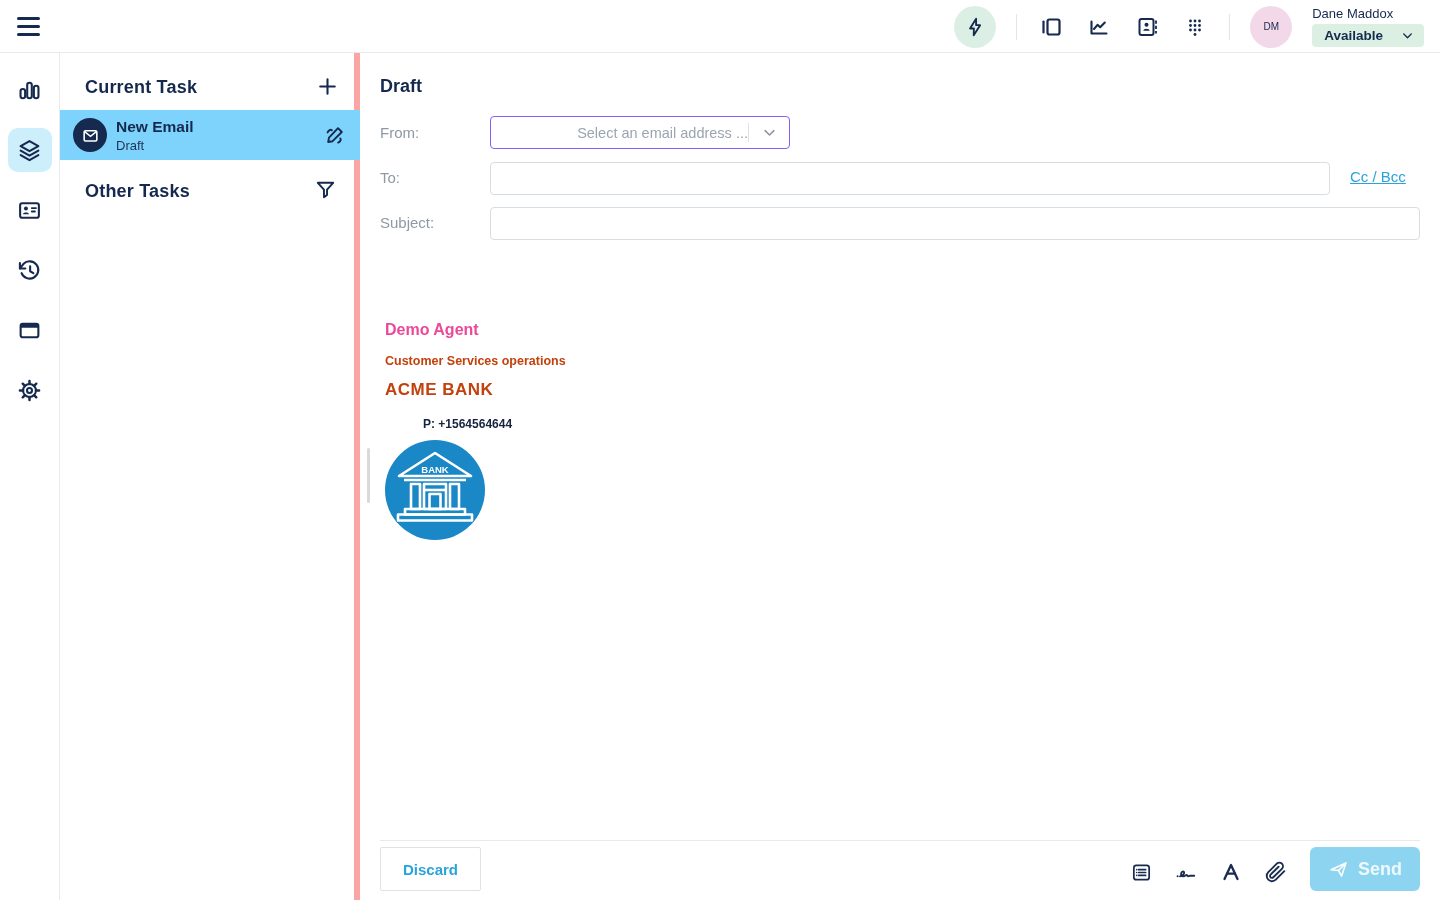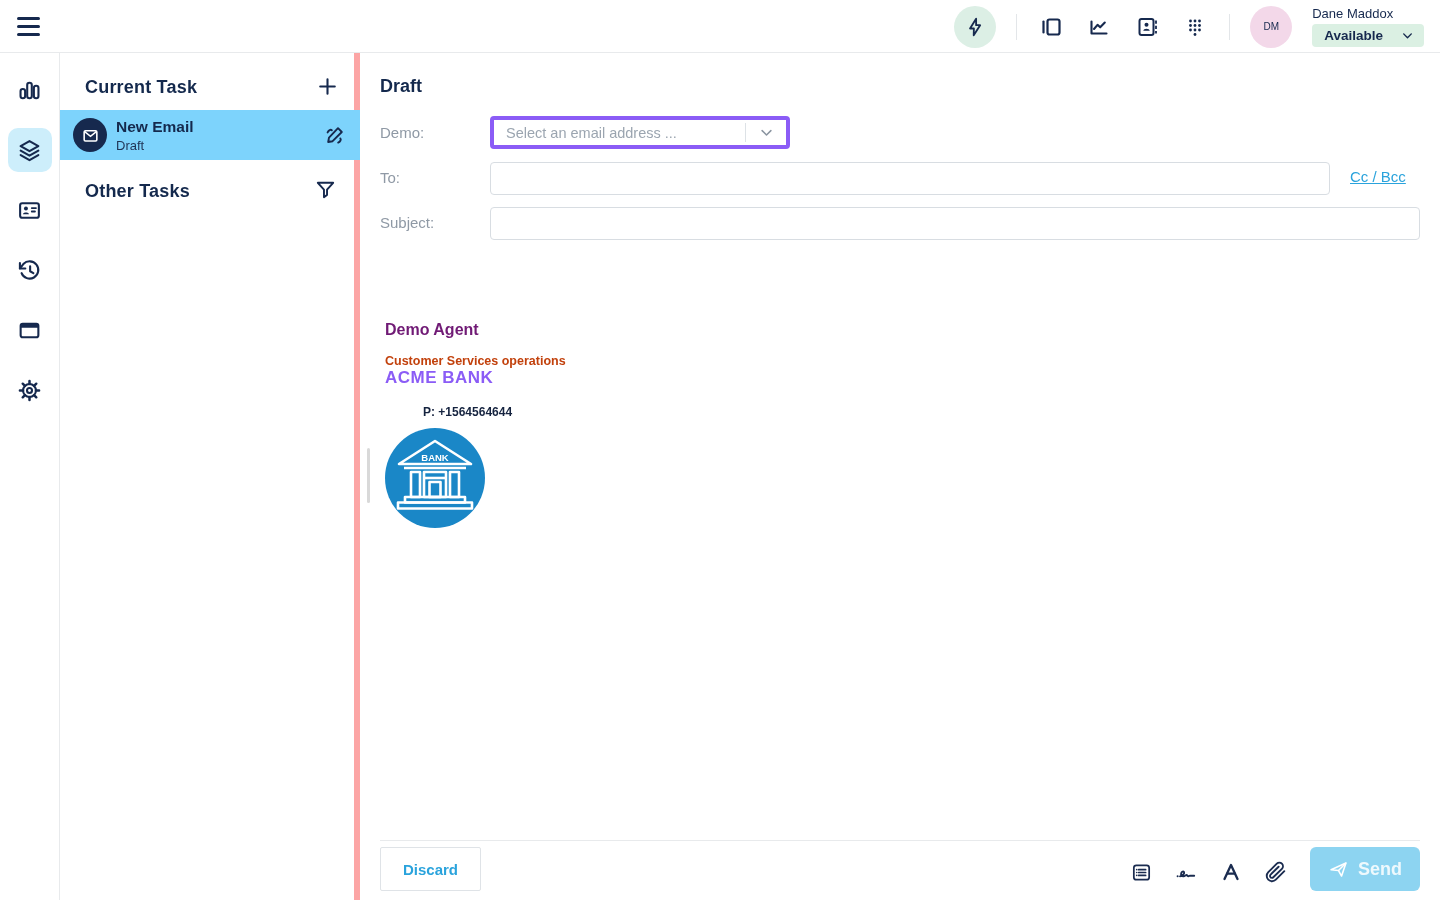--- a/index.html
+++ b/index.html
@@ -57,39 +57,39 @@
   .task-title { font-size: 15.5px; font-weight: bold; color: #14294d; }
   .task-sub { font-size: 13px; color: #1f3355; }
   .task-edit { position: absolute; right: 13px; top: 13px; background: none; border: none; cursor: pointer; color: #16294e; padding: 0; }
 
   
   .main { position: absolute; top: 53px; left: 360px; width: 1080px; height: 847px; background: #fff; }
   .draft-title { position: absolute; left: 20px; top: 23px; font-size: 18px; font-weight: bold; color: #14294d; }
   .field-label { position: absolute; left: 20px; font-size: 15px; color: #8f99a5; }
   .lbl-from { top: 71px; } .lbl-to { top: 116px; } .lbl-subject { top: 161px; }
   .from-select { position: absolute; left: 130px; top: 63px; width: 300px; height: 33px;
-                 border: 4px solid #8b5cf6; border-radius: 4px; background: #fff; cursor: pointer;
-                 display: flex; align-items: center; }
+                 border: 1px solid #8b5cf6; border-radius: 4px; background: #fff; cursor: pointer;
+                 display: flex; align-items: center; text-align: right; }
   .from-placeholder { padding-left: 12px; font-size: 14.5px; color: #9ba5b0; flex: 1; }
   .from-sep { width: 1px; height: 19px; background: #dde2e6; }
   .from-chevron { width: 40px; display: flex; align-items: center; justify-content: center; color: #8a94a0; }
   .text-input { position: absolute; height: 33px; border: 1px solid #d8dde2; border-radius: 4px;
                 background: #fff; font-size: 14.5px; color: #16294e; padding: 0 12px;
                 font-family: "Liberation Sans", sans-serif; }
   .to-input { left: 130px; top: 109px; width: 840px; }
   .subject-input { left: 130px; top: 154px; width: 930px; }
   .ccbcc { position: absolute; left: 990px; top: 115px; font-size: 15px; color: #2aa3dc;
            text-decoration: underline; background: none; border: none; cursor: pointer;
            font-family: "Liberation Sans", sans-serif; }
 
   
   .signature { position: absolute; left: 25px; top: 268px; }
-  .sig-name { font-size: 16px; font-weight: bold; color: #701a75; }
+  .sig-name { font-size: 16px; font-weight: bold; color: #ec4899; }
   .sig-dept { margin-top: 15px; font-size: 12.5px; font-weight: bold; color: #c2410c; }
-  .sig-company { font-size: 17px; font-weight: bold; color: #8b5cf6; letter-spacing: .5px; }
+  .sig-company { margin-top: 12px; font-size: 17px; font-weight: bold; color: #c2410c; letter-spacing: .5px; }
   .sig-phone { margin-top: 17px; font-size: 12px; font-weight: bold; color: #15233f; padding-left: 38px; }
   .sig-logo { margin-top: 9px; width: 100px; height: 100px; }
   .scroll-thumb { position: absolute; left: 7px; top: 395px; width: 3px; height: 55px;
                   background: #d9d9d9; border-radius: 2px; cursor: pointer; }
 
   
   .compose-footer { position: absolute; left: 20px; top: 787px; width: 1040px; height: 60px;
                     border-top: 1px solid #e8eaec; }
   .discard-btn { position: absolute; left: 0; top: 6px; width: 101px; height: 44px;
                  background: #fff; border: 1px solid #dfe3e7; border-radius: 2px; cursor: pointer;
@@ -279,21 +279,21 @@
             <path d="M4 5h16l-6.4 7.2v5.4L10.4 20v-7.8z"></path>
           </svg>
       </span>
     </button>
 
   </div>
 
   <div class="main">
     <div class="draft-title">Draft</div>
 
-    <span class="field-label lbl-from">Demo:</span>
+    <span class="field-label lbl-from">From:</span>
     <div class="from-select">
       <span class="from-placeholder">Select an email address ...</span>
       <span class="from-sep"></span>
       <span class="from-chevron">
         <svg width="15" height="15" viewBox="0 0 24 24" fill="none" stroke="currentColor" stroke-width="2.4" stroke-linecap="round" stroke-linejoin="round">
             <polyline points="5 9 12 16 19 9"></polyline>
           </svg>
       </span>
     </div>
 

